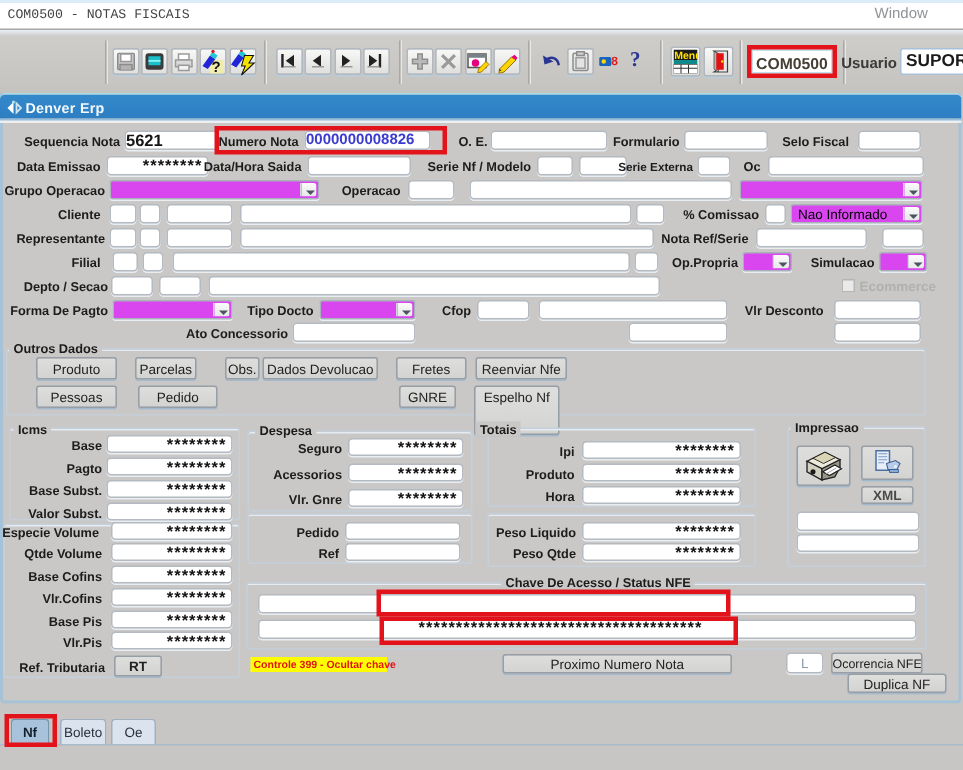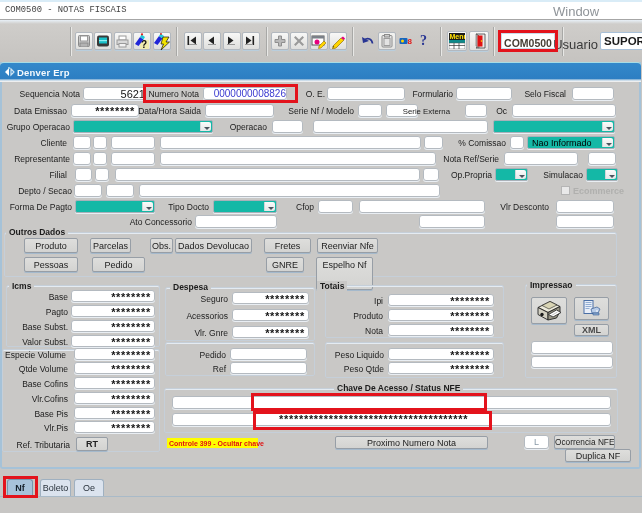--- a/index.html
+++ b/index.html
@@ -1,36 +1,36 @@
 <!DOCTYPE html>
 <html><head><meta charset="utf-8"><style>
 *{margin:0;padding:0;box-sizing:border-box}
 html,body{width:642px;height:513px;overflow:hidden}
 body{position:relative;font-family:"Liberation Sans",sans-serif;background:#c7c6c4}
 .ab{position:absolute}
-.lbl{position:absolute;font-size:8.5px;font-weight:normal;color:#1c1c1c;white-space:nowrap}
+.lbl{position:absolute;font-size:8.5px;font-weight:bold;color:#1c1c1c;white-space:nowrap}
 .in{position:absolute;background:#fff;border:1px solid #b4bac0;border-radius:3px;height:13px;box-shadow:0 1px 0 #e9eef3}
 .in2{position:absolute;background:#fff;border:1px solid #b4bac0;border-radius:3px;height:12px;box-shadow:0 1px 0 #e9eef3}
-.val{font-size:11px;font-weight:normal;color:#141414;text-align:right;line-height:10px;overflow:hidden}
+.val{font-size:11px;font-weight:bold;color:#141414;text-align:left;line-height:10px;overflow:hidden}
 .ast{font-size:11px;font-weight:bold;color:#141414;letter-spacing:0.7px;text-align:right;padding-right:3px;line-height:13px;overflow:hidden}
-.dd{position:absolute;background:#14b8a6;border:1px solid #a9b1b9;border-radius:2px;height:13px;box-shadow:0 1px 0 #e9eef3}
+.dd{position:absolute;background:#d946ef;border:1px solid #a9b1b9;border-radius:2px;height:13px;box-shadow:0 1px 0 #e9eef3}
 .dd .ar{position:absolute;right:1px;top:1px;bottom:1px;width:11px;background:linear-gradient(#fbfbfb,#e6e7e8);border-left:1px solid #d2d6da;border-radius:0 2px 2px 0}
 .dd .ar:after{content:"";position:absolute;left:2.5px;top:4.5px;border:3px solid transparent;border-top:3.5px solid #4a545e}
 .gb{position:absolute;border:1px solid #c5cfd9;border-radius:2px;box-shadow:inset 0 1px 0 #e4ebf2}
 .gt{position:absolute;font-size:8.5px;font-weight:bold;color:#1c1c1c;background:#c9c8c6;padding:0 3px;white-space:nowrap}
 .btn{position:absolute;background:linear-gradient(#dededc,#d3d3d1);border:1px solid #979ea6;border-radius:2px;font-size:9px;color:#222;text-align:center;box-shadow:0 1px 0 #a4b9cc;white-space:nowrap;overflow:hidden}
 .rbox{position:absolute;border:3px solid #e3131c;z-index:50}
 .tbtn{position:absolute;width:18px;height:18px;background:linear-gradient(#f8f8f7,#dfdfdd);border:1px solid #b2b8bf;border-radius:2px;box-shadow:0 1px 0 #b9cedd}
 .sep{position:absolute;top:27px;height:29px;width:1px;background:#a8a8a6;box-shadow:1px 0 0 #e8e8e6}
 svg{position:absolute}
 </style></head><body>
 
 <div class="ab" style="left:0;top:0;width:642px;height:20px;background:#fff;border-top:2px solid #d9ecf7;border-bottom:1px solid #a6a6a6"></div>
 <div class="ab" style="left:5px;top:4px;font-family:'Liberation Mono',monospace;font-size:8.8px;color:#444;margin-top:1px">COM0500 - NOTAS FISCAIS</div>
-<div class="ab" style="left:553px;top:4px;font-size:13px;color:#8f9499">Window</div>
+<div class="ab" style="left:583px;top:4px;font-size:10px;color:#8f9499">Window</div>
 
 <div class="ab" id="toolbar" style="left:0;top:20px;width:642px;height:42px;background:linear-gradient(#e8f0f7 0px,#cfcdca 4px,#c5c3c0 100%)"></div>
 <div class="sep" style="left:70px"></div>
 <div class="sep" style="left:176px"></div>
 <div class="sep" style="left:266px"></div>
 <div class="sep" style="left:352px"></div>
 <div class="sep" style="left:440px"></div>
 <div class="sep" style="left:493px"></div>
 <div class="sep" style="left:562px"></div>
 
@@ -144,21 +144,21 @@
 <div class="tbtn" style="left:469px;top:31px;width:20px;height:20px"></div>
 <svg style="left:471px;top:33px" width="16" height="16" viewBox="0 0 16 16">
     <path d="M5 1h9v14H5l3-2V3z" fill="#e8e8e8" stroke="#444" stroke-width="0.8"></path>
     <path d="M5 1l3 2v12l-3-2z" fill="#b5b5b5" stroke="#444" stroke-width="0.5"></path>
     <rect x="6.5" y="2.5" width="5" height="11" fill="#e01212"></rect>
     <circle cx="10.5" cy="8" r="0.8" fill="#ffe000"></circle>
   </svg>
 <div class="ab" style="left:501px;top:33px;width:54px;height:16px;background:#fff;border:1px solid #c6ddea"></div>
 <div class="ab" style="left:501px;top:37px;width:54px;text-align:center;font-size:10.5px;font-weight:bold;color:#463e34">COM0500</div>
 <div class="rbox" style="left:498px;top:30px;width:60px;height:22px"></div>
-<div class="ab" style="right:44px;top:37px;font-size:13px;font-weight:normal;color:#3a3a3a">Usuario</div>
+<div class="ab" style="right:44px;top:37px;font-size:10px;font-weight:bold;color:#3a3a3a">Usuario</div>
 <div class="ab" style="left:600px;top:32px;width:44px;height:18px;background:#fff;border:1px solid #a8c0d8;border-radius:2px"></div>
 <div class="ab" style="left:604px;top:35px;font-size:11.5px;font-weight:bold;color:#1a1a1a">SUPORT</div>
 
 <div class="ab" style="left:0;top:62px;width:641px;height:407px;border:2px solid #a5c2d8;border-top:none;border-radius:0 0 3px 3px;background:#c9c8c6"></div>
 <div class="ab" style="left:0;top:62px;width:641px;height:17px;background:linear-gradient(#3389cb,#2d7ec2);border-top:1px solid #a8dce4;border-radius:4px 4px 0 0"></div>
 <div class="ab" style="left:0;top:79px;width:641px;height:3px;background:linear-gradient(#6ba3cf,#f2f4f5 70%,#e8e9ea)"></div>
 <div class="ab" style="left:17px;top:67px;font-size:9.5px;font-weight:bold;color:#f4f9fd;letter-spacing:0.2px">Denver Erp</div>
 <svg style="left:4px;top:66px" width="12" height="12" viewBox="0 0 12 12">
     <path d="M5 2L1 6l4 4z" fill="#fff"></path>
     <path d="M7 3l3 3-3 3z" fill="none" stroke="#cfe4f2" stroke-width="1.2"></path>
@@ -177,21 +177,21 @@
 <div class="lbl" style="right:76px;top:89px">Selo Fiscal</div>
 <div class="in" style="left:572px;top:87px;width:42px"></div>
 
 <div class="lbl" style="right:575px;top:106px">Data Emissao</div>
 <div class="in ast" style="left:71px;top:104px;width:68px">********</div>
 <div class="lbl" style="right:441px;top:106px">Data/Hora Saida</div>
 <div class="in" style="left:205px;top:104px;width:69px"></div>
 <div class="lbl" style="right:288px;top:106px">Serie Nf / Modelo</div>
 <div class="in" style="left:358px;top:104px;width:24px"></div>
 <div class="in" style="left:386px;top:104px;width:32px"></div>
-<div class="lbl" style="right:192px;top:107px;font-size:7.8px">Serie Externa</div>
+<div class="lbl" style="right:180px;top:107px;font-size:7.8px">Serie Externa</div>
 <div class="in" style="left:465px;top:104px;width:22px"></div>
 <div class="lbl" style="right:135px;top:106px">Oc</div>
 <div class="in" style="left:512px;top:104px;width:104px"></div>
 
 <div class="lbl" style="right:572px;top:122px">Grupo Operacao</div>
 <div class="dd" style="left:73px;top:120px;width:140px">
     <div class="ar"></div>
   </div>
 <div class="lbl" style="right:375px;top:122px">Operacao</div>
 <div class="in" style="left:272px;top:120px;width:31px"></div>
@@ -313,21 +313,21 @@
 <div class="in2" style="left:230px;top:348px;width:77px"></div>
 <div class="lbl" style="right:416px;top:364px">Ref</div>
 <div class="in2" style="left:230px;top:362px;width:77px"></div>
 
 <div class="gb" style="left:325px;top:285px;width:179px;height:53px"></div>
 <div class="gt" style="left:317px;top:281px">Totais</div>
 <div class="lbl" style="right:259px;top:296px">Ipi</div>
 <div class="in2 ast" style="left:388px;top:294px;width:106px">********</div>
 <div class="lbl" style="right:259px;top:311px">Produto</div>
 <div class="in2 ast" style="left:388px;top:309px;width:106px">********</div>
-<div class="lbl" style="right:259px;top:326px">Nota</div>
+<div class="lbl" style="right:259px;top:326px">Hora</div>
 <div class="in2 ast" style="left:388px;top:324px;width:106px">********</div>
 
 <div class="gb" style="left:325px;top:342px;width:179px;height:36px"></div>
 <div class="lbl" style="right:258px;top:350px">Peso Liquido</div>
 <div class="in2 ast" style="left:388px;top:348px;width:106px">********</div>
 <div class="lbl" style="right:258px;top:364px">Peso Qtde</div>
 <div class="in2 ast" style="left:388px;top:362px;width:106px">********</div>
 
 <div class="gb" style="left:525px;top:284px;width:92px;height:94px"></div>
 <div class="gt" style="left:527px;top:280px">Impressao</div>

